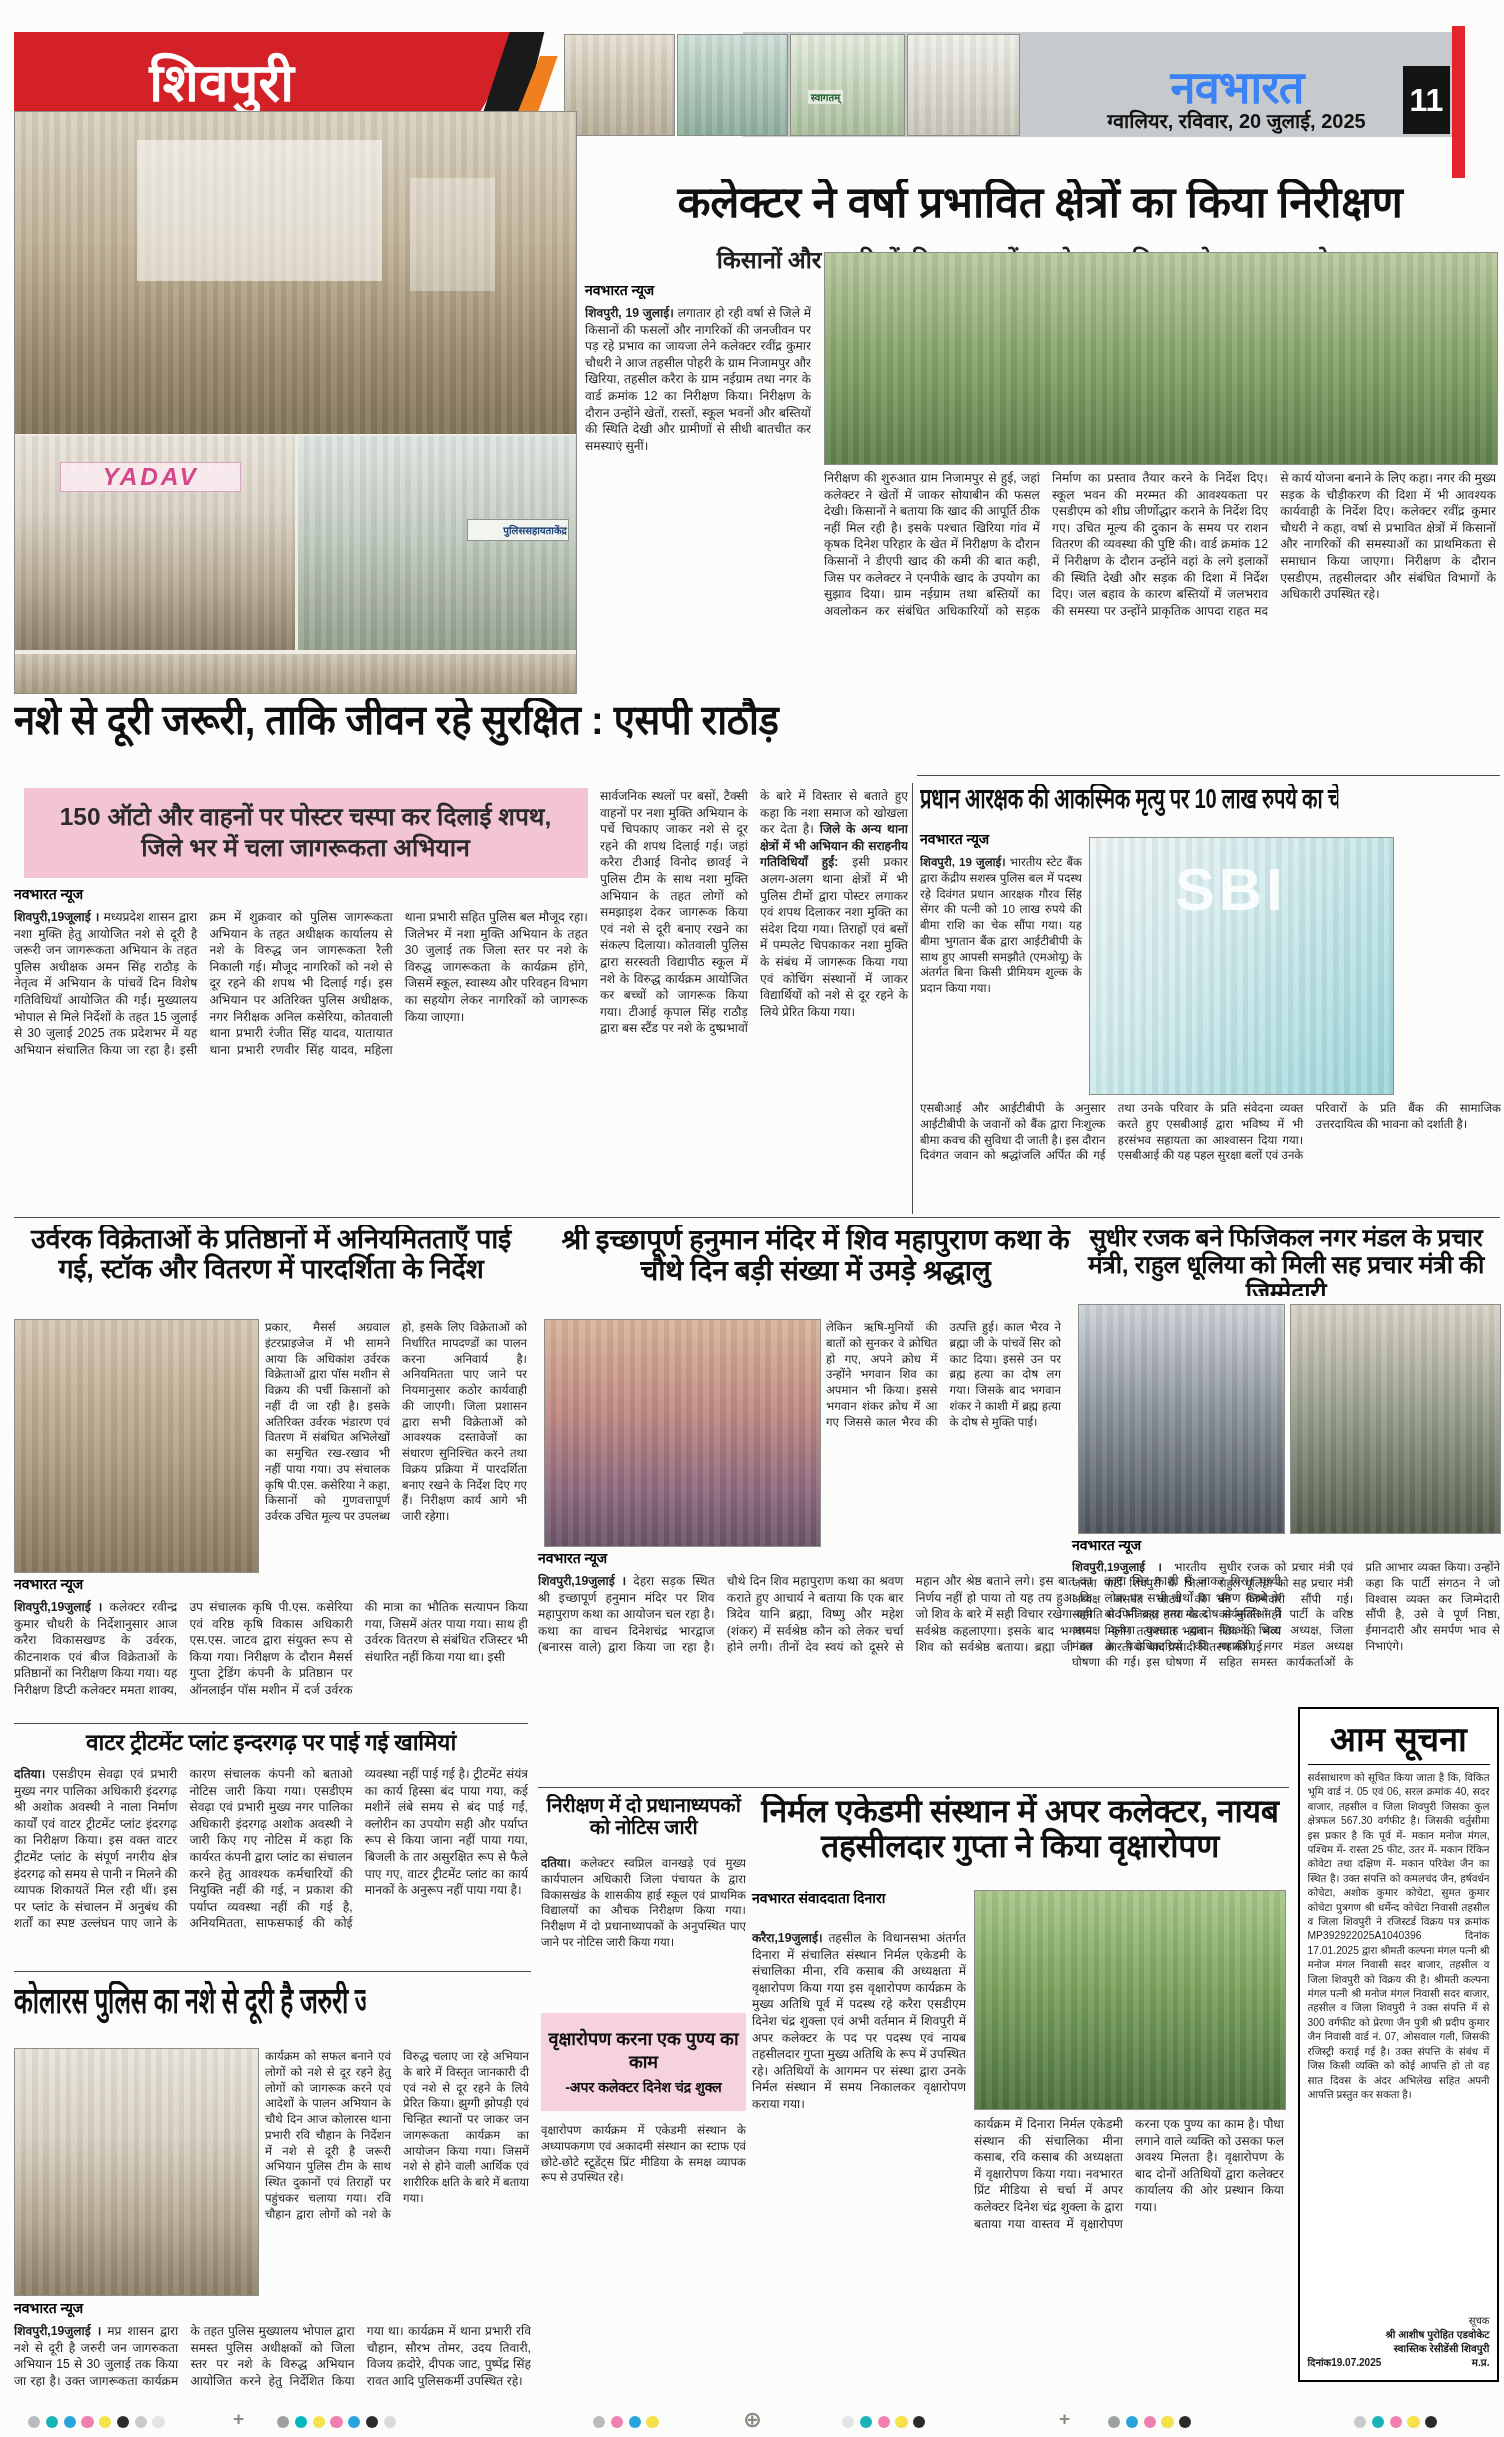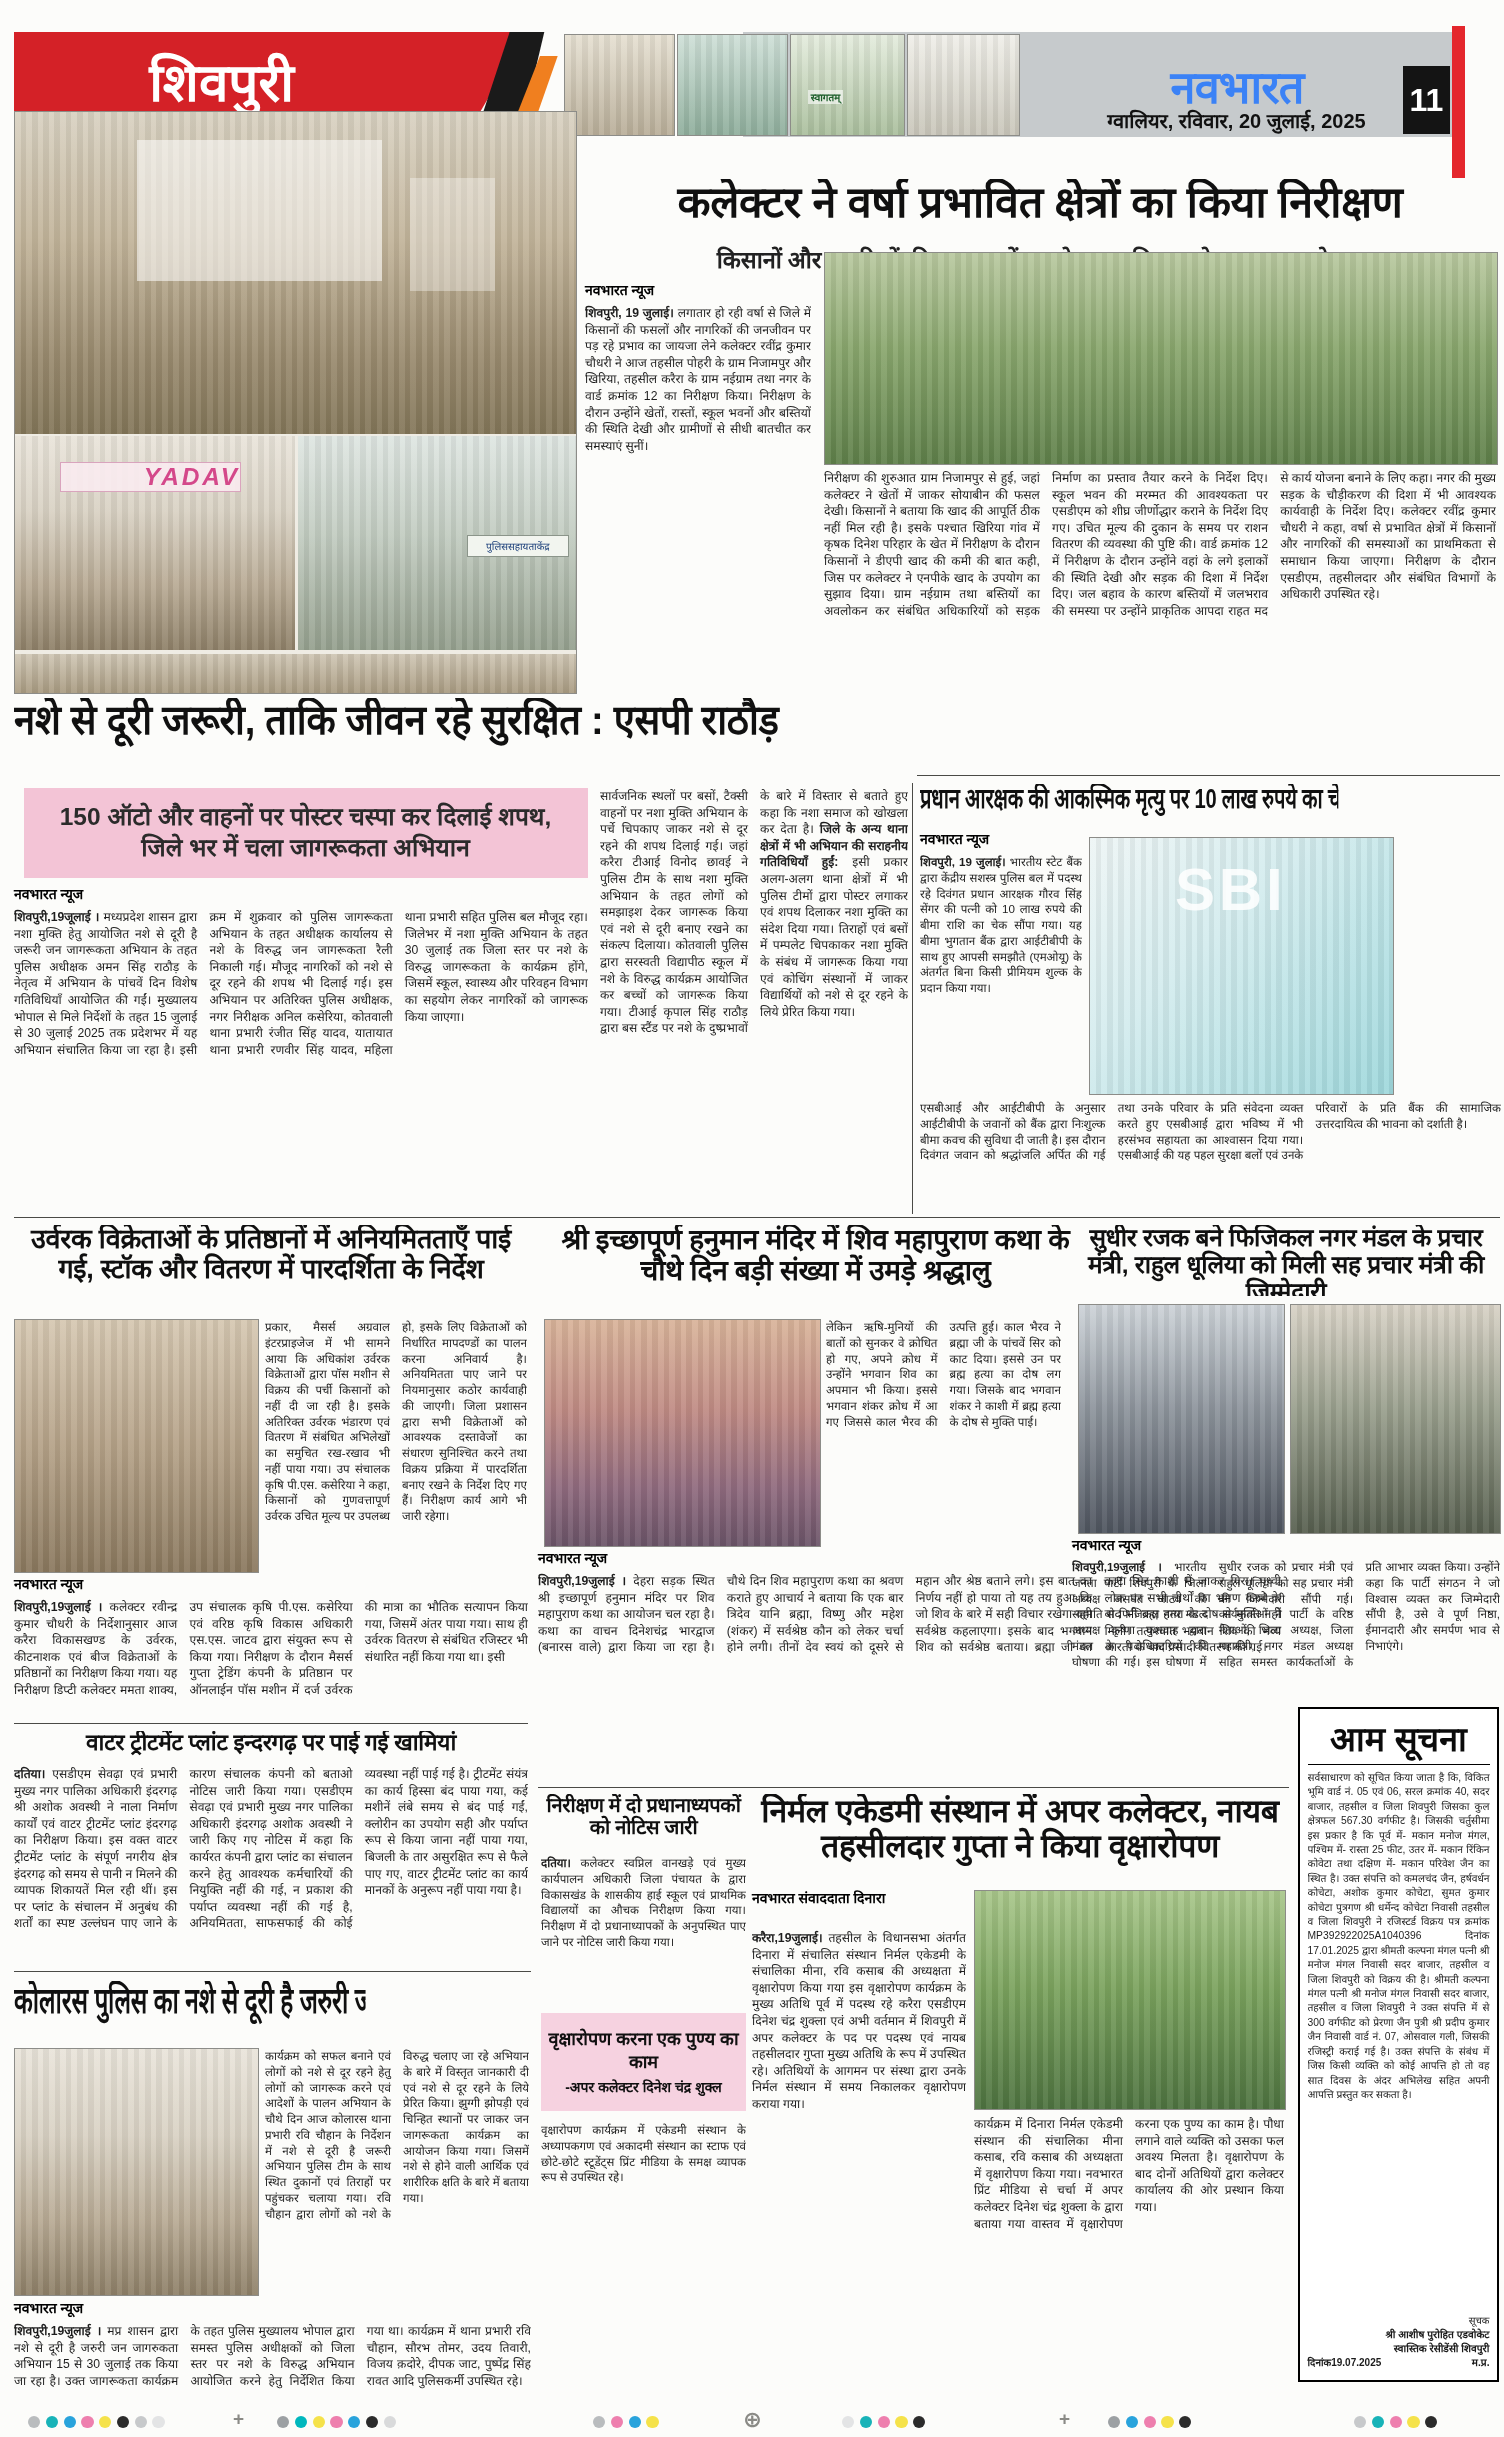--- a/index.html
+++ b/index.html
@@ -72,25 +72,25 @@
   </div>
 
   <div class="abs photo" style="left:14px;top:111px;width:561px;height:581px;background:#efece4;">
     <div class="abs ph-crowd" style="left:0;top:0;width:561px;height:322px;">
       <span class="tex"></span>
       <span class="abs" style="left:122px;top:28px;width:245px;height:141px;background:rgba(255,255,255,.55);"></span>
       <span class="abs" style="left:395px;top:66px;width:85px;height:113px;background:rgba(255,255,255,.35);"></span>
     </div>
     <div class="abs ph-bus" style="left:0;top:324px;width:280px;height:214px;">
       <span class="tex"></span>
-      <span class="abs" style="left:45px;top:26px;width:179px;text-align:right;background:rgba(250,235,240,.9);color:#d4488a;font-weight:800;font-style:italic;font-size:24.5px;letter-spacing:2.8px;border:0.9px solid #d9a4bd;">YADAV</span>
+      <span class="abs" style="left:45px;top:26px;width:179px;text-align:center;background:rgba(250,235,240,.9);color:#d4488a;font-weight:800;font-style:italic;font-size:24.5px;letter-spacing:2.8px;border:0.9px solid #d9a4bd;">YADAV</span>
     </div>
     <div class="abs ph-station" style="left:283px;top:324px;width:278px;height:214px;">
       <span class="tex"></span>
-      <span class="abs" style="left:169px;top:99px;width:98px;text-align:center;background:#f2f5ef;color:#1b3f7a;font-weight:400;font-size:10px;border:0.9px solid #8b958a;padding:2.8px 0.9px;">पुलिससहायताकेंद्र</span>
+      <span class="abs" style="left:169px;top:83px;width:98px;text-align:right;background:#f2f5ef;color:#1b3f7a;font-weight:700;font-size:10px;border:0.9px solid #8b958a;padding:2.8px 0.9px;">पुलिससहायताकेंद्र</span>
     </div>
     <div class="abs ph-strip" style="left:0;top:542px;width:561px;height:40px;">
         <span class="tex"></span>
       </div>
   </div>
 
   <div class="abs hl one" style="left:585px;top:179px;width:910px;height:58px;font-size:43px;text-align:center;">कलेक्टर ने वर्षा प्रभावित क्षेत्रों का किया निरीक्षण</div>
   <div class="abs" style="left:585px;top:243px;width:910px;font-size:23.5px;font-weight:600;text-align:center;color:#222;font-family:'Liberation Serif','DejaVu Serif',serif;">किसानों और नागरिकों की समस्याओं का होगा प्राथमिकता से समाधान:कलेक्टर</div>
   <div class="abs" style="left:585px;top:282px;width:226px;">
     <div class="byline">नवभारत न्यूज</div>

